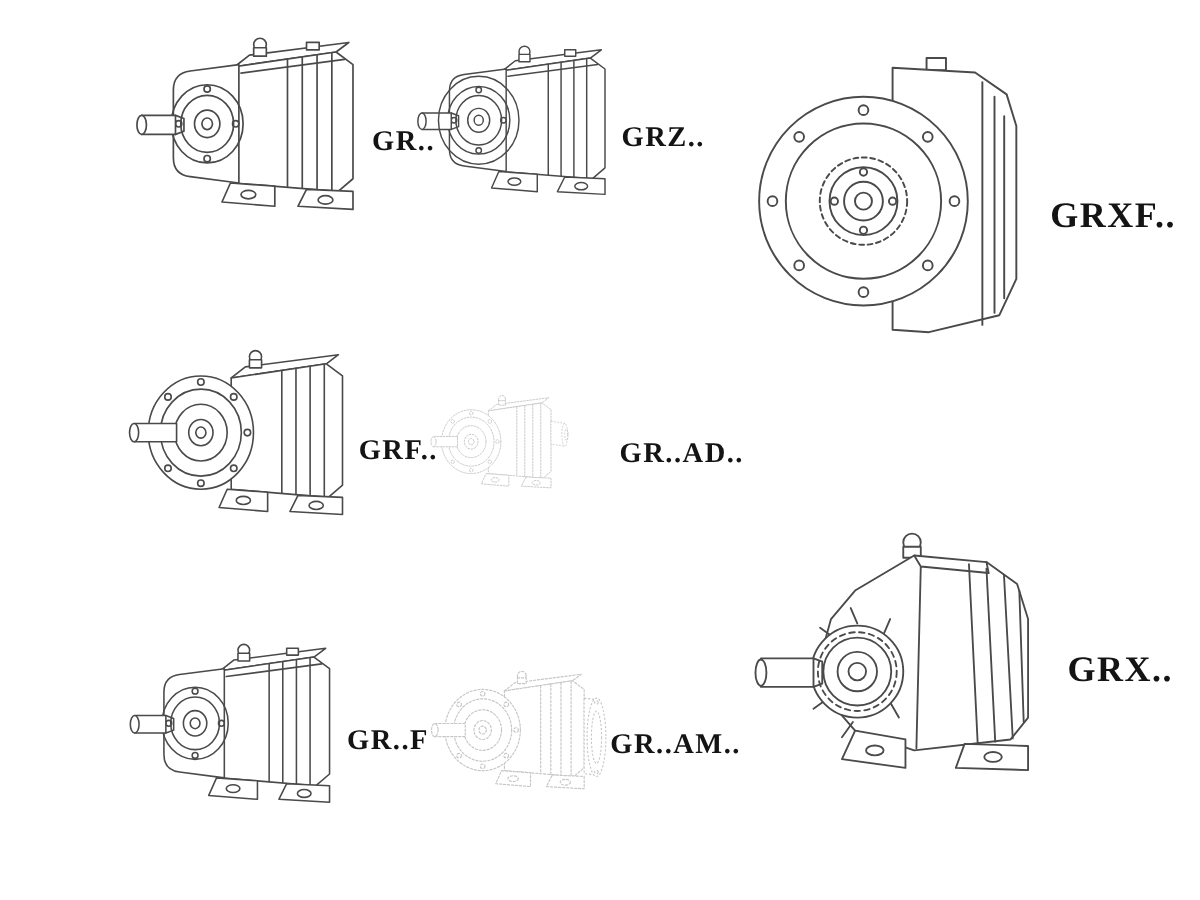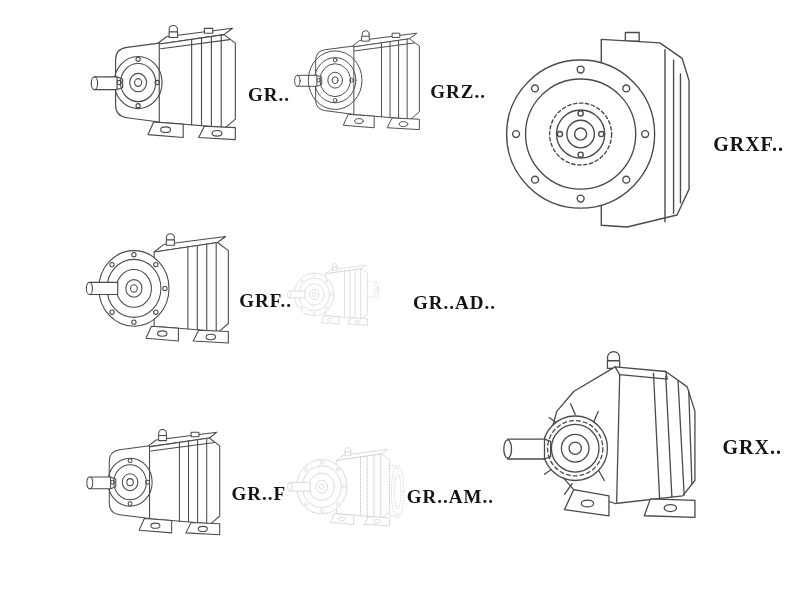--- a/index.html
+++ b/index.html
@@ -2,21 +2,21 @@
 <html style="--line: #4a4a4a; --ghost: #c6c6c6; --bg: #ffffff;"><head>
 <meta charset="utf-8">
 <style>
   html,body{margin:0;padding:0;background:#fff;}
   #page{position:relative;width:800px;height:600px;background:var(--bg,#fff);overflow:hidden;
         font-family:"Liberation Serif", serif;}
   .fig{position:absolute;display:flex;flex-direction:row;align-items:center;}
   .fig svg.draw{display:block;}
   .lbl{margin-top:8px;font-weight:bold;font-size:19px;letter-spacing:1px;color:#141414;
        font-family:"Liberation Serif", serif;white-space:nowrap;}
-  .lbl.mt-lg{margin-top:20px;font-size:20px;}
+  .lbl.mt-lg{margin-top:20px;font-size:24px;}
   svg.dark{color:var(--line,#4a4a4a);}
   svg.ghost{color:var(--ghost,#c6c6c6);}
   svg.ghost use, svg.ghost g{stroke-dasharray:3 2.5;}
   #defs-holder{position:absolute;width:0;height:0;overflow:hidden;}
 </style>
 </head>
 <body>
 
 <div id="page">
 
@@ -130,21 +130,21 @@
     </defs>
   </svg>
 
   <div class="fig" style="left:86px;top:4px;width:204px;">
     <svg class="draw dark" width="200" height="174" viewBox="0 0 230 200">
       <use href="#gb-side" width="230" height="200"></use>
     </svg>
     <div class="lbl">GR..</div>
   </div>
 
-  <div class="fig" style="left:290px;top:4px;width:196px;">
+  <div class="fig" style="left:274px;top:4px;width:196px;">
     <svg class="draw dark" width="192" height="167" viewBox="0 0 230 200">
       <use href="#gb-side" width="230" height="200"></use>
       <ellipse cx="74" cy="88" rx="44" ry="48" fill="none" stroke="currentColor" stroke-width="1.6"></ellipse>
     </svg>
     <div class="lbl">GRZ..</div>
   </div>
 
   <div class="fig" style="left:498px;top:8px;width:286px;">
     <svg class="draw dark" width="258" height="253" viewBox="0 0 250 245">
       <use href="#gb-front" width="250" height="245"></use>

